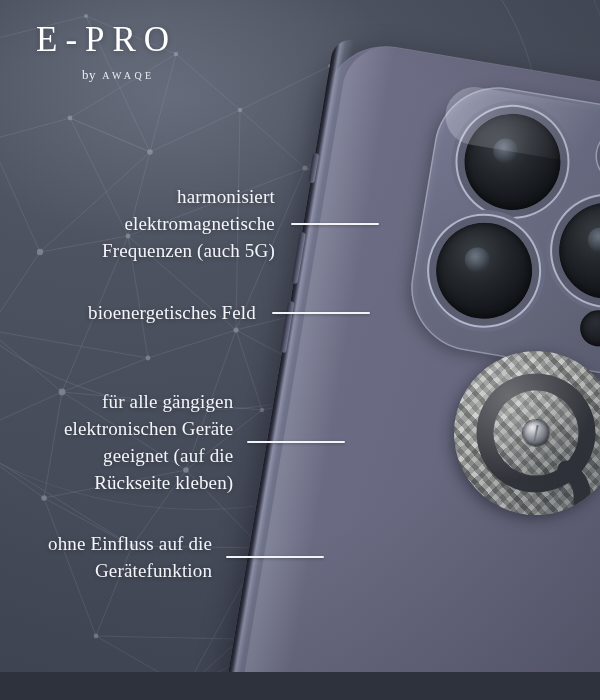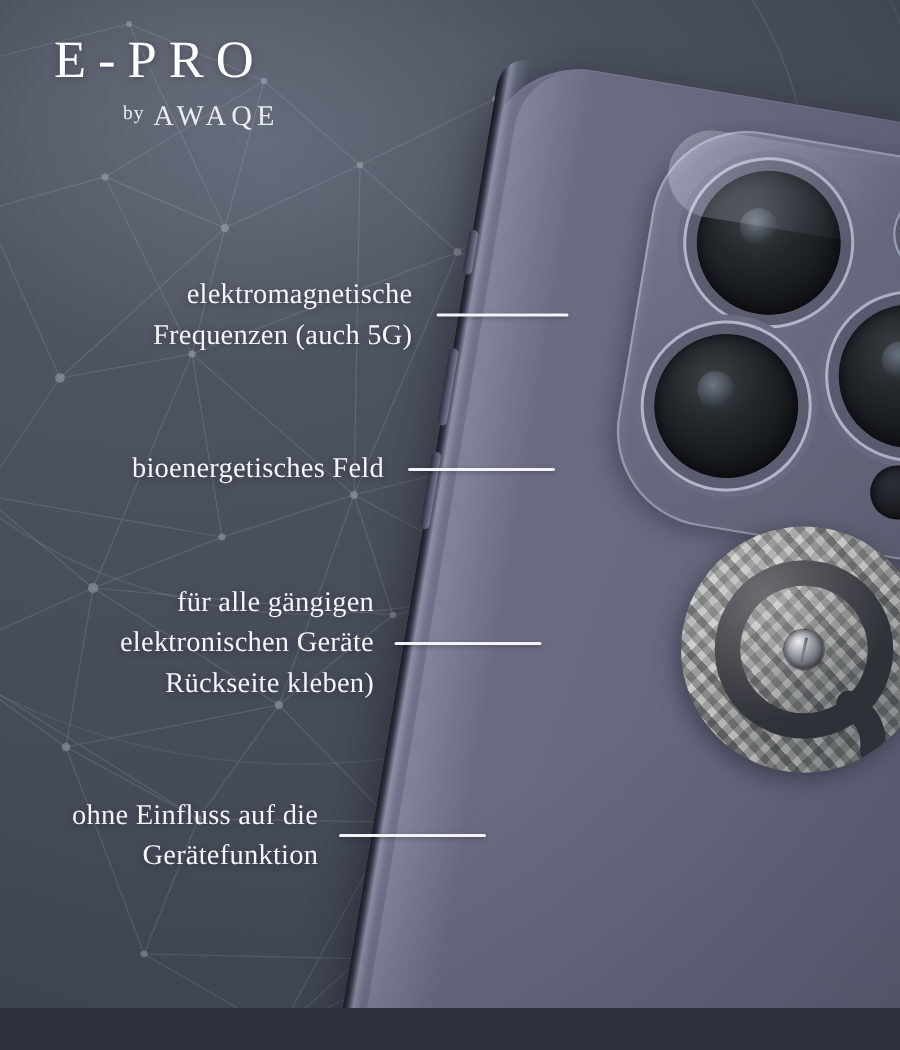--- a/index.html
+++ b/index.html
@@ -44,24 +44,24 @@
   .logo-wrap{ position:absolute; left:36px; top:22px; }
   .logo-main{
     font-size:35px; font-weight:300; color:#ffffff;
     letter-spacing:8px; line-height:1;
     text-shadow:0 1px 5px rgba(20,22,30,.30);
   }
   .logo-sub{
     margin-top:11px; margin-left:46px;
     font-size:13.5px; font-weight:400; color:#e9ecf3;
     letter-spacing:2.2px; line-height:1;
-    display:flex; align-items:flex-start; gap:6px;
+    display:flex; align-items:flex-end; gap:6px;
   }
   .logo-sub .by{ letter-spacing:.6px; font-size:13px; }
-  .logo-sub .brand{ letter-spacing:3.4px; font-size:19px; }
+  .logo-sub .brand{ letter-spacing:3.4px; font-size:10px; }
 
   
   .phone-stage{
     position:absolute; left:0; top:0; width:600px; height:700px;
     pointer-events:none;
   }
   .phone{
     position:absolute;
     left:318px; top:48px;
     width:420px; height:790px;
@@ -210,21 +210,21 @@
     height:2px;
     background:#f2f4f8;
     box-shadow:0 1px 3px rgba(20,22,30,.35);
     border-radius:1px;
   }
 
   .f1{ left:102px; top:183px; }
   .f1 .leader{ width:88px; margin-left:16px; }
   .f2{ left:88px;  top:299px; }
   .f2 .leader{ width:98px; margin-left:16px; }
-  .f3{ left:80px;  top:388px;justify-content:center; }
+  .f3{ left:64px;  top:388px;justify-content:center; }
   .f3 .leader{ width:98px; margin-left:14px; }
   .f4{ left:48px;  top:530px; }
   .f4 .leader{ width:98px; margin-left:14px; }
 </style>
 </head>
 <body>
 
 <div class="canvas">
 
   <div class="bg-base"></div>
@@ -323,37 +323,39 @@
   <div class="logo-wrap">
     <div class="logo-main">E-PRO</div>
     <div class="logo-sub">
       <span class="by">by</span>
       <span class="brand">AWAQE</span>
     </div>
   </div>
 
   <div class="feature f1">
     <div class="feature-text">
+      <div>harmonisiert</div>
       <div>elektromagnetische</div>
       <div>Frequenzen (auch 5G)</div>
     </div>
     <div class="leader"></div>
   </div>
 
   <div class="feature f2">
     <div class="feature-text">
       <div>bioenergetisches Feld</div>
     </div>
     <div class="leader"></div>
   </div>
 
   <div class="feature f3">
     <div class="feature-text">
       <div>für alle gängigen</div>
       <div>elektronischen Geräte</div>
+      <div>geeignet  (auf die</div>
       <div>Rückseite kleben)</div>
     </div>
     <div class="leader"></div>
   </div>
 
   <div class="feature f4">
     <div class="feature-text">
       <div>ohne Einfluss auf die</div>
       <div>Gerätefunktion</div>
     </div>

